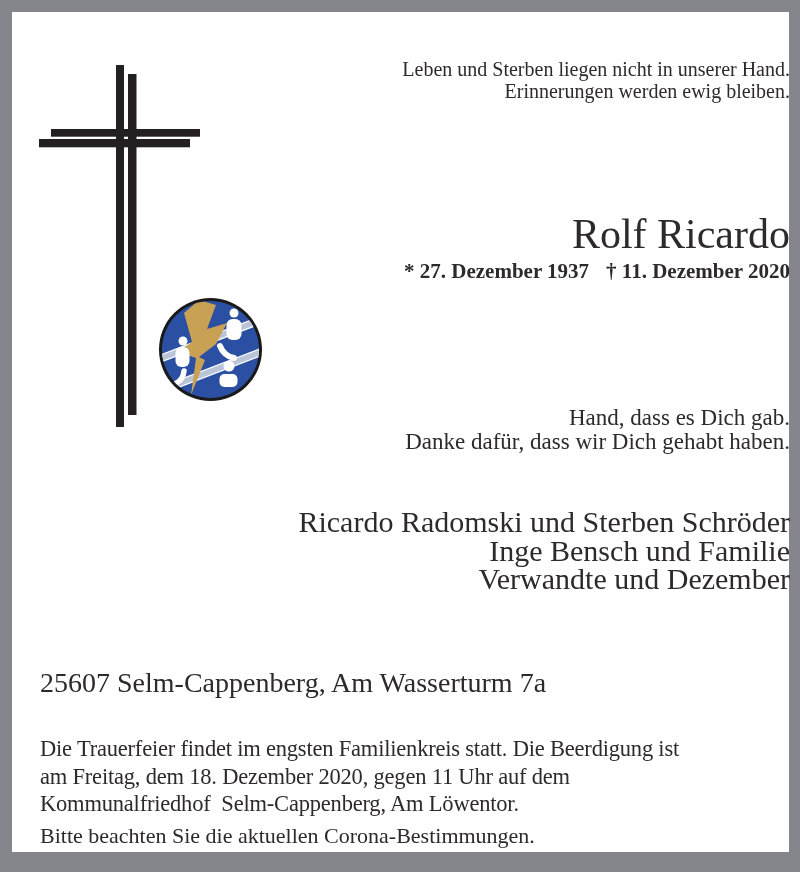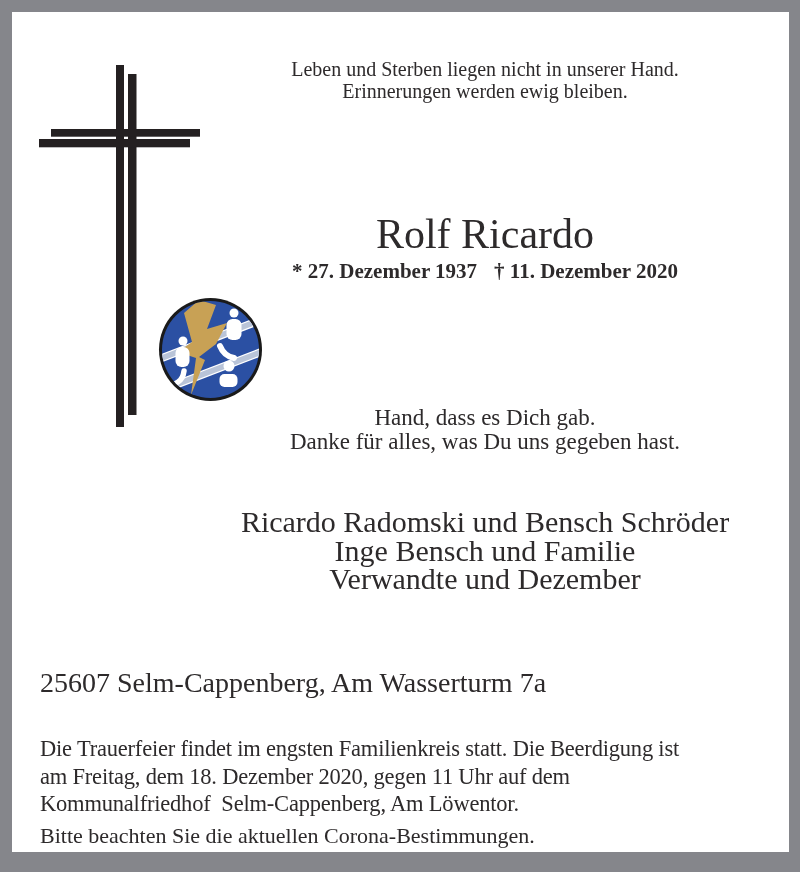--- a/index.html
+++ b/index.html
@@ -4,21 +4,21 @@
 <style>
   :root{
     --frame:#85868b; --paper:#ffffff; --ink:#2d2a2b; --cross:#242021;
     --logo-blue:#2b50a3; --logo-gold:#c8a155; --logo-silver:#b9c4d8; --logo-ring:#1a1a1a;
   }
   html,body{margin:0;padding:0;}
   body{font-family:"Liberation Serif", serif; color:var(--ink);}
   .page{position:relative; width:800px; height:872px; background:var(--frame); overflow:hidden;}
   .paper{position:absolute; left:12px; top:12px; width:777px; height:840px; background:var(--paper);}
   .abs{position:absolute;}
-  .centered{left:180px; width:610px; text-align:center; white-space:nowrap;}
+  .centered{left:180px; width:610px; text-align:right; white-space:nowrap;}
   .leftcol{left:40px; white-space:nowrap;}
   .epigraph{top:58px; font-size:20px; line-height:22px;}
   .name{top:211px; font-size:42px; line-height:46px;}
   .dates{top:259px; font-size:21px; line-height:24px;font-weight:bold;}
   .dates .gap{display:inline-block; width:17px;}
   .thanks{top:406px; font-size:23px; line-height:23.5px;}
   .mourners{top:508px; font-size:30px; line-height:28.5px;}
   .address{top:667px; font-size:28px; line-height:32px;}
   .funeral{top:735px; font-size:22.5px; line-height:27.6px; letter-spacing:-0.2px;}
   .corona{top:823px; font-size:22px; line-height:26px;}
@@ -81,25 +81,25 @@
   </div>
 
   <div class="abs centered name">Rolf Ricardo</div>
 
   <div class="abs centered dates">
     <span>* 27. Dezember 1937</span><span class="gap"></span><span>† 11. Dezember 2020</span>
   </div>
 
   <div class="abs centered thanks">
     <div>Hand, dass es Dich gab.</div>
-    <div>Danke für alles, was Du uns gegeben hast.</div>
+    <div>Danke dafür, dass wir Dich gehabt haben.</div>
   </div>
 
   <div class="abs centered mourners">
-    <div>Ricardo Radomski und Bensch Schröder</div>
+    <div>Ricardo Radomski und Sterben Schröder</div>
     <div>Inge Bensch und Familie</div>
     <div>Verwandte und Dezember</div>
   </div>
 
   <div class="abs leftcol address">25607 Selm-Cappenberg, Am Wasserturm 7a</div>
 
   <div class="abs leftcol funeral">
     <div>Die Trauerfeier findet im engsten Familienkreis statt. Die Beerdigung ist</div>
     <div>am Freitag, dem 18. Dezember 2020, gegen 11 Uhr auf dem</div>
     <div>Kommunalfriedhof&nbsp; Selm-Cappenberg, Am Löwentor.</div>

